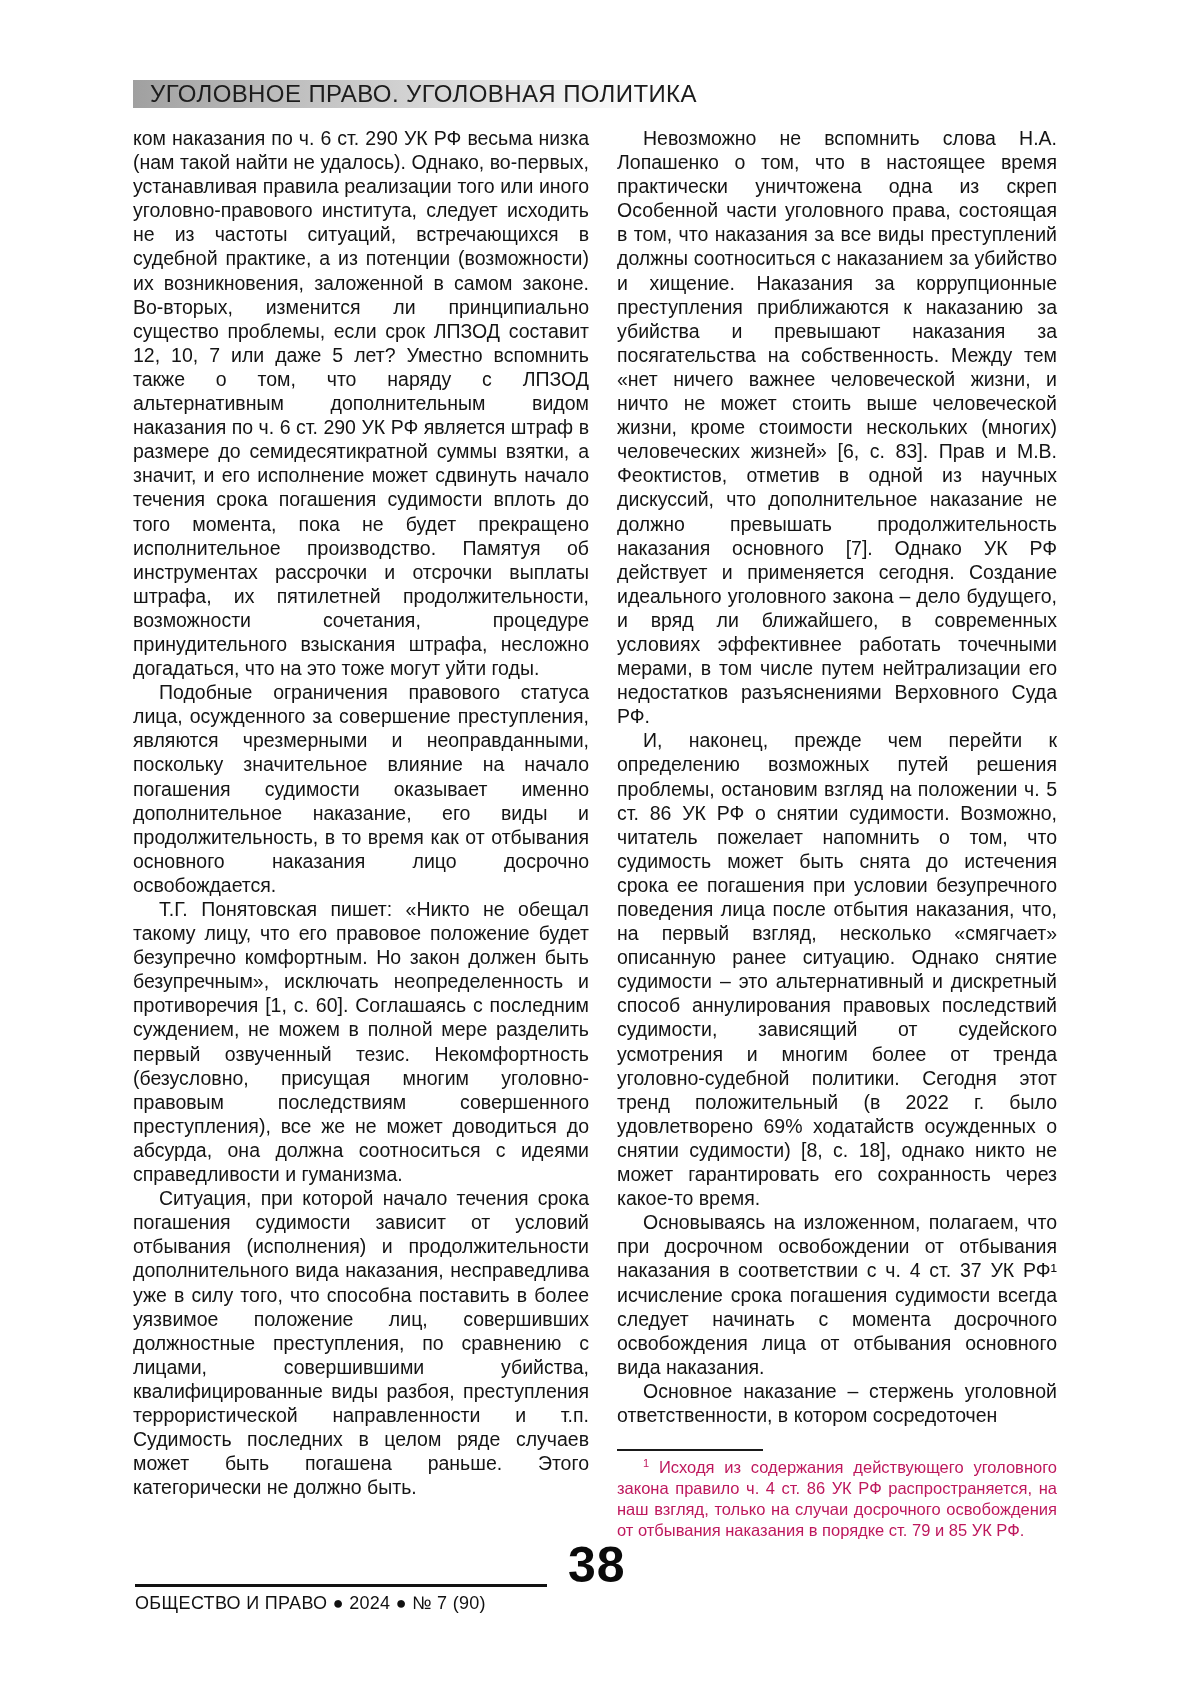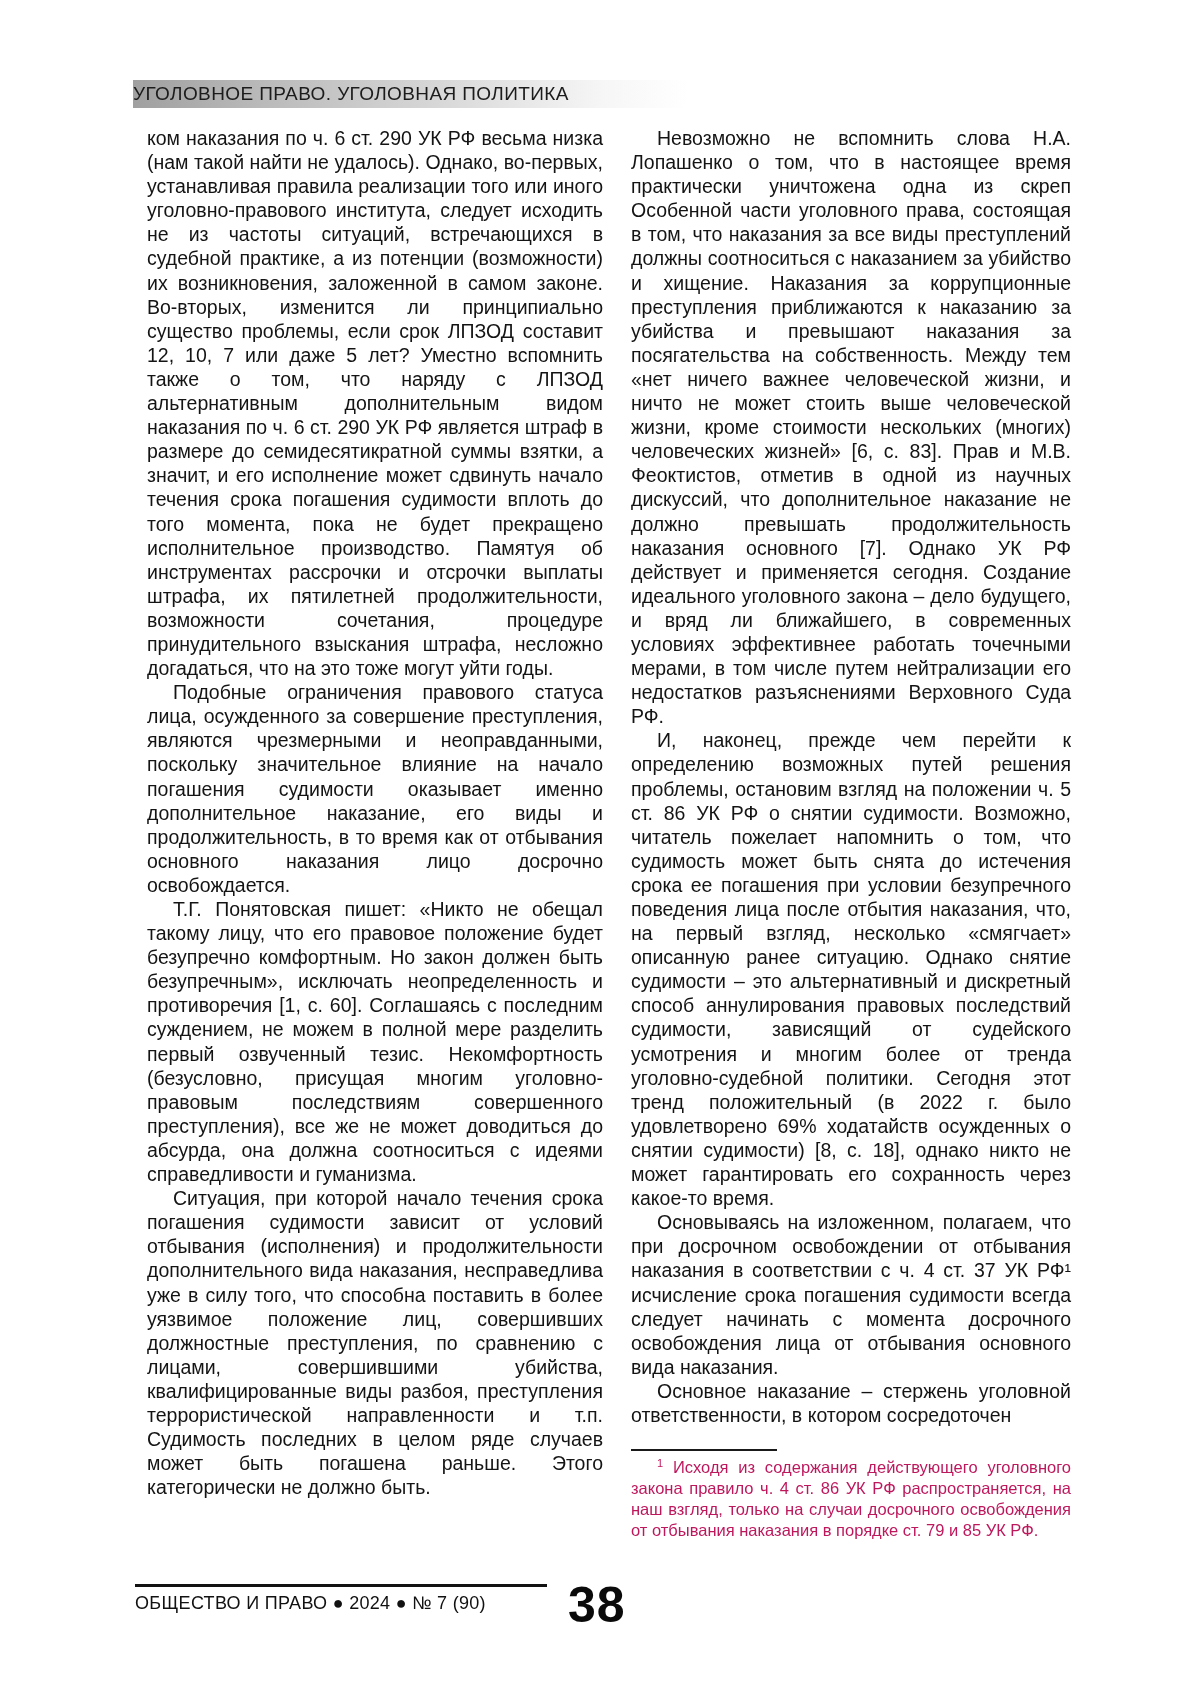--- a/index.html
+++ b/index.html
@@ -16,29 +16,29 @@
     position: absolute;
     left: 133px;
     top: 80px;
     width: 572px;
     height: 28px;
     background: linear-gradient(90deg, #a0a0a0 0%, #b9b9b9 22%, #d9d9d9 55%, #f6f6f6 82%, #ffffff 97%);
     display: flex;
     align-items: center;
   }
   .header-bar .section-title {
-    font-size: 19px;
+    font-size: 24px;
     letter-spacing: 0.4px;
     color: #1c1c1c;
-    padding-left: 0;
+    padding-left: 17px;
     white-space: nowrap;
   }
   .columns {
     position: absolute;
-    left: 147px;
+    left: 133px;
     top: 126px;
     width: 924px;
     display: flex;
     gap: 28px;
   }
   .col {
     text-align: justify;
     font-size: 19.5px;
     line-height: 24.1px;
     color: #141414;
@@ -81,21 +81,20 @@
     white-space: nowrap;
   }
   .page-number {
     position: absolute;
     left: 568px;
     top: 1536px;
     font-size: 50px;
     font-weight: 700;
     letter-spacing: 1px;
     color: #0a0a0a;
-    margin-top: 40px;
   }
 </style>
 </head>
 <body>
 
 <div class="page">
 
   <div class="header-bar">
     <span class="section-title">УГОЛОВНОЕ ПРАВО. УГОЛОВНАЯ ПОЛИТИКА</span>
   </div>

